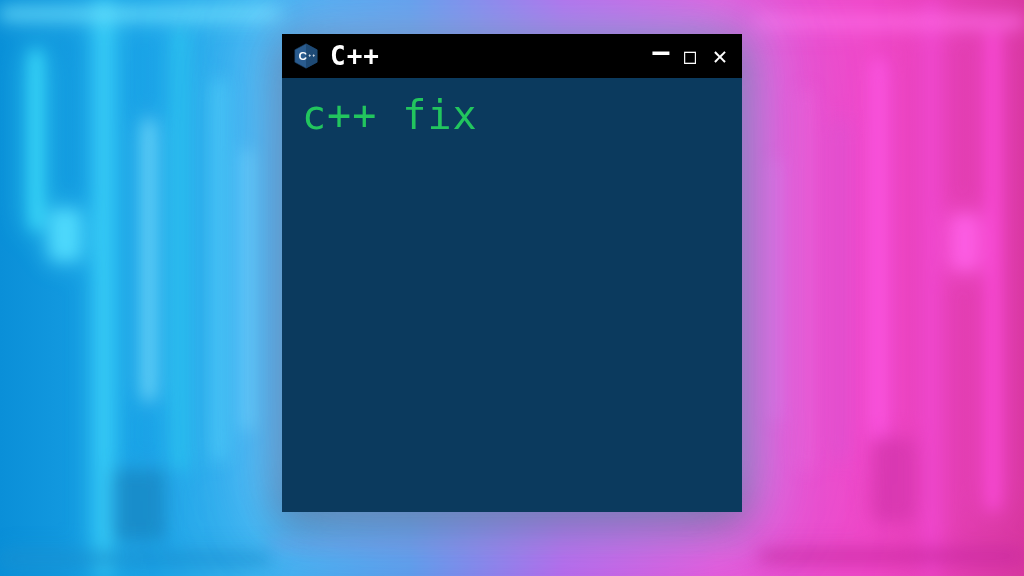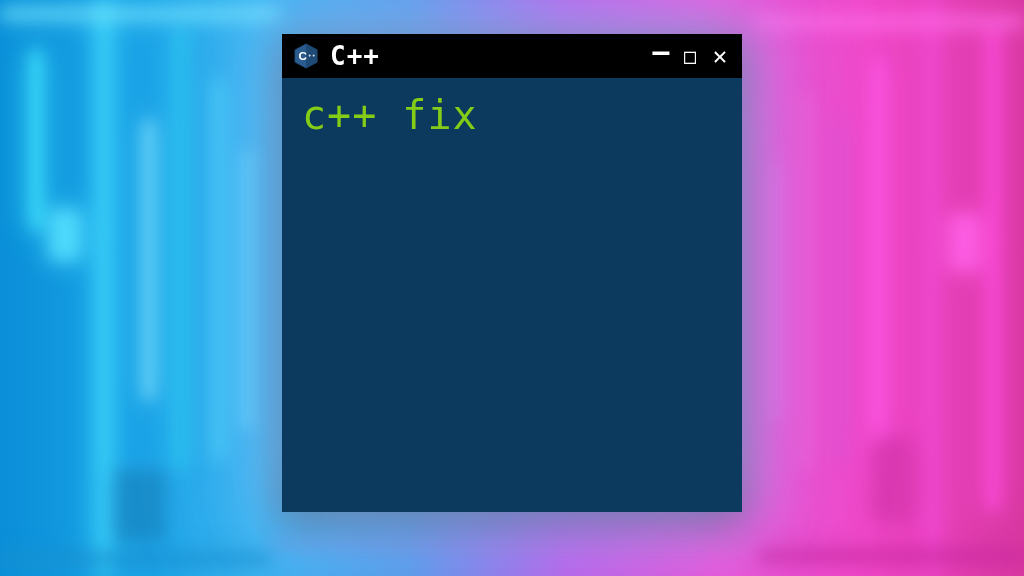--- a/index.html
+++ b/index.html
@@ -122,21 +122,21 @@
     .ctrl-max { font-size: 20px; }
     .ctrl-close { font-size: 24px; }
     
     .window-body {
       background: #0b3a5e;
       height: calc(100% - 44px);
       padding: 14px 20px;
     }
     
     .body-text {
-      color: #84cc16;
+      color: #22c55e;
       font-family: monospace;
       font-size: 40px;
       font-weight: 400;
       letter-spacing: 1px;
     }
   </style>
 </head>
 <body>
 
 <div class="bg-layer">

